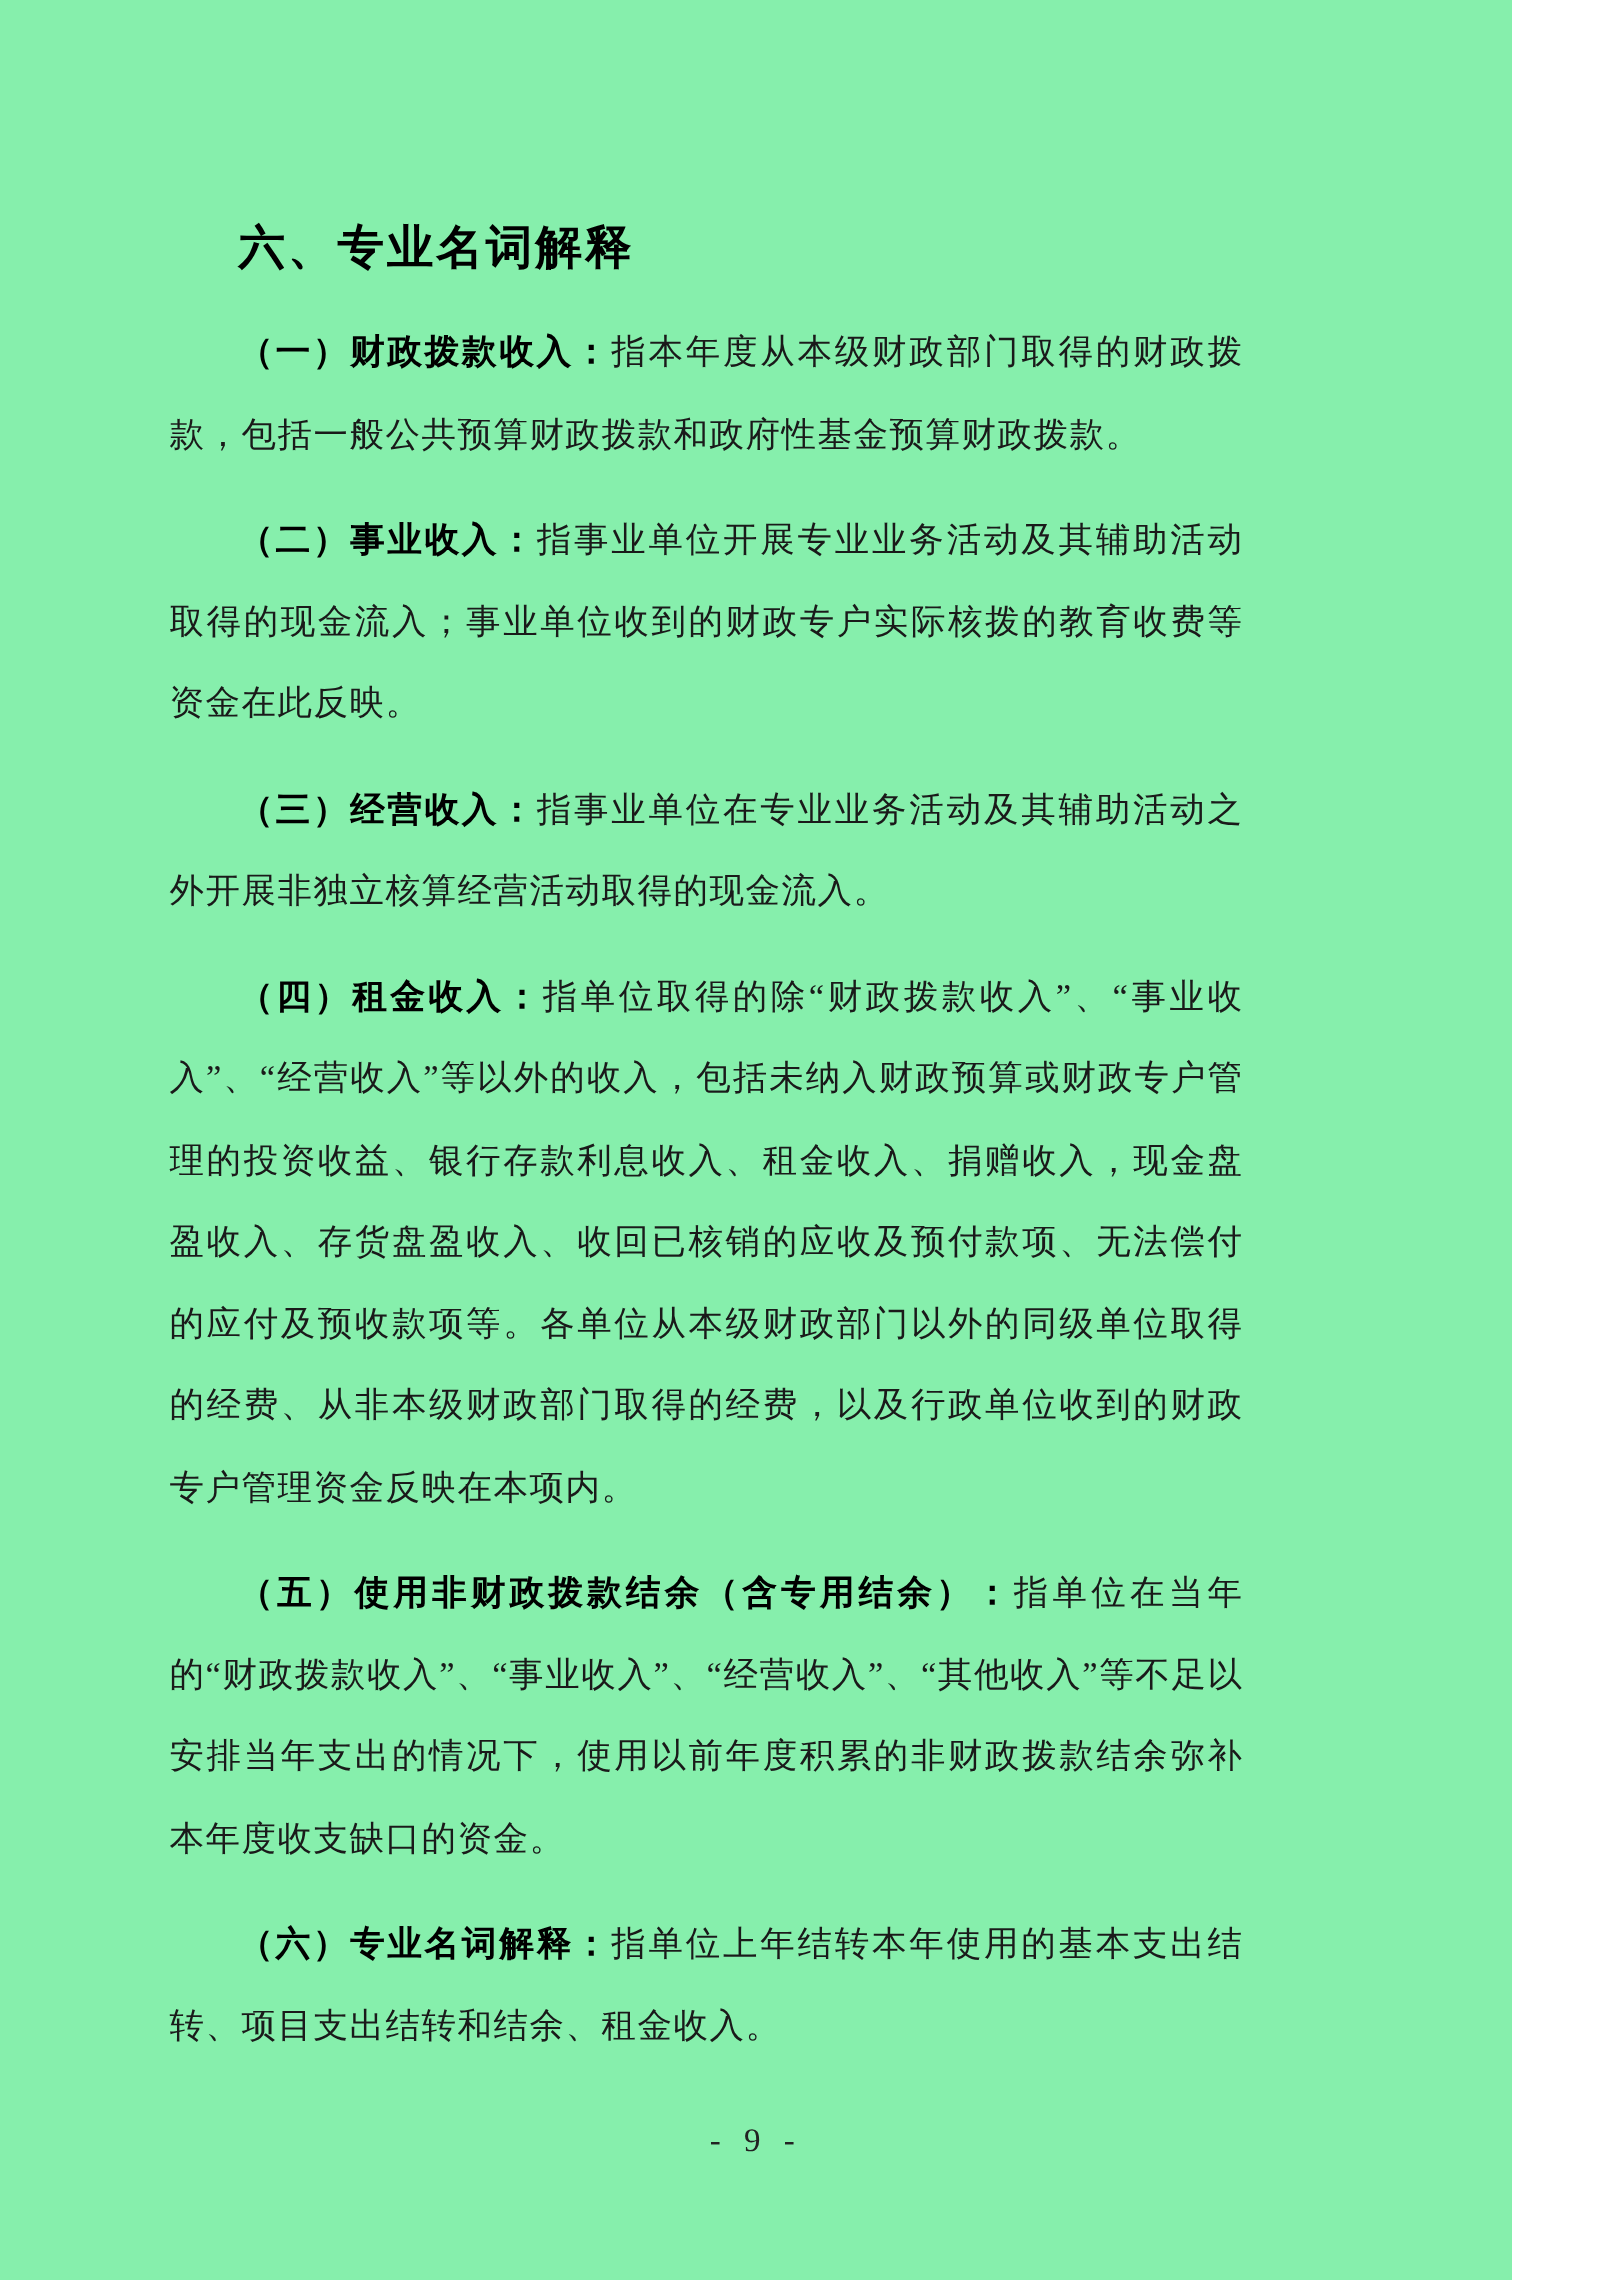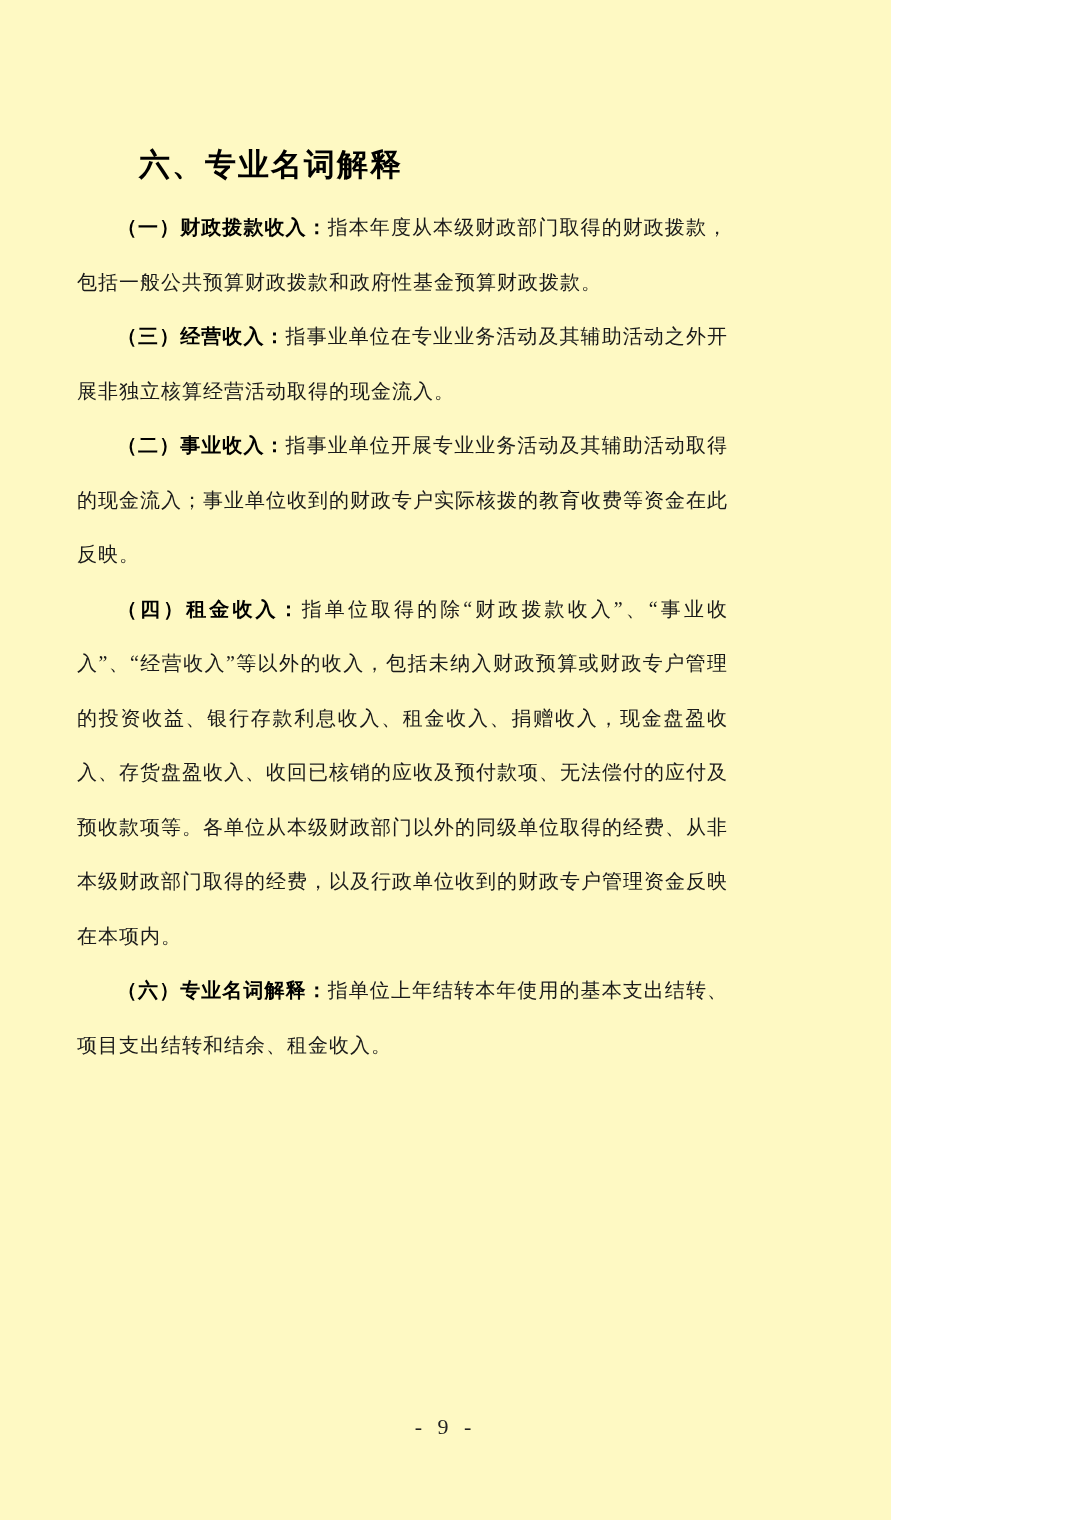--- a/index.html
+++ b/index.html
@@ -2,42 +2,42 @@
 <html><head>
 <meta charset="utf-8">
 <style>
   html, body {
     margin: 0;
     padding: 0;
     background: #ffffff;
   }
   .page {
     position: relative;
-    width: 891px;
+    width: 1008px;
     height: 1520px;
-    background: #fef9c3;
+    background: #86efac;
     box-sizing: border-box;
-    padding: 138px 163px 0 77px;
+    padding: 138px 163px 0 97px;
     color: #141414;
     overflow: hidden;
   }
   .heading {
     margin: 0 0 8px 0;
     font-family: "Liberation Sans", "DejaVu Sans", sans-serif;
     font-weight: bold;
     font-size: 31px;
     line-height: 54px;
     text-indent: 2em;
     letter-spacing: 2px;
     color: #000000;
   }
   .para {
-    margin: 0;
+    margin: 16px;
     font-family: "Liberation Serif", "DejaVu Serif", serif;
-    font-size: 20px;
+    font-size: 23px;
     line-height: 54.5px;
     letter-spacing: 1px;
     text-align: justify;
     text-indent: 2em;
     color: #1a1a1a;
   }
   .term-label {
     font-weight: bold;
     color: #000000;
   }
@@ -56,25 +56,26 @@
 </head>
 <body>
 
 <div class="page">
   <div class="content">
 
     <h1 class="heading">六、专业名词解释</h1>
 
     <p class="para"><span class="term-label">（一）财政拨款收入：</span><span class="term-text">指本年度从本级财政部门取得的财政拨款，包括一般公共预算财政拨款和政府性基金预算财政拨款。</span></p>
 
+    <p class="para"><span class="term-label">（二）事业收入：</span><span class="term-text">指事业单位开展专业业务活动及其辅助活动取得的现金流入；事业单位收到的财政专户实际核拨的教育收费等资金在此反映。</span></p>
+
     <p class="para"><span class="term-label">（三）经营收入：</span><span class="term-text">指事业单位在专业业务活动及其辅助活动之外开展非独立核算经营活动取得的现金流入。</span></p>
-
-    <p class="para"><span class="term-label">（二）事业收入：</span><span class="term-text">指事业单位开展专业业务活动及其辅助活动取得的现金流入；事业单位收到的财政专户实际核拨的教育收费等资金在此反映。</span></p>
 
     <p class="para"><span class="term-label">（四）租金收入：</span><span class="term-text">指单位取得的除“财政拨款收入”、“事业收入”、“经营收入”等以外的收入，包括未纳入财政预算或财政专户管理的投资收益、银行存款利息收入、租金收入、捐赠收入，现金盘盈收入、存货盘盈收入、收回已核销的应收及预付款项、无法偿付的应付及预收款项等。各单位从本级财政部门以外的同级单位取得的经费、从非本级财政部门取得的经费，以及行政单位收到的财政专户管理资金反映在本项内。</span></p>
 
+    <p class="para"><span class="term-label">（五）使用非财政拨款结余（含专用结余）：</span><span class="term-text">指单位在当年的“财政拨款收入”、“事业收入”、“经营收入”、“其他收入”等不足以安排当年支出的情况下，使用以前年度积累的非财政拨款结余弥补本年度收支缺口的资金。</span></p>
 
     <p class="para"><span class="term-label">（六）专业名词解释：</span><span class="term-text">指单位上年结转本年使用的基本支出结转、项目支出结转和结余、租金收入。</span></p>
 
   </div>
 
   <div class="page-footer">- 9 -</div>
 </div>
 
 </body></html>

